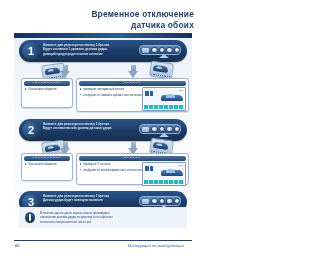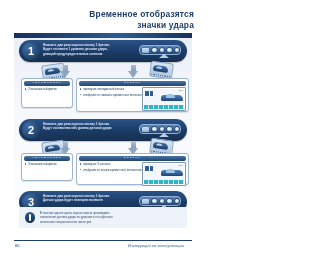--- a/index.html
+++ b/index.html
@@ -214,22 +214,22 @@
     position:absolute;right:16px;top:243px;
     font-size:4px;color:#3b5f8c;font-style:italic;
   }
 </style>
 </head>
 <body>
 
 <div class="page">
 
   <div class="title-wrap">
-    <span class="title-l">Временное отобразятся</span>
-    <span class="title-l">значки удара</span>
+    <span class="title-l">Временное отключение</span>
+    <span class="title-l">датчика обоих</span>
   </div>
 
   <div class="band"></div>
   <div class="band-top"></div>
 
   <div class="step" style="top:40px;">
     <div class="step-num">1</div>
     <div class="step-txt">
       <span>Нажмите два раза коротко кнопку 1 брелка.</span>
       <span>Будет отключен 1 уровень датчика удара,</span>

